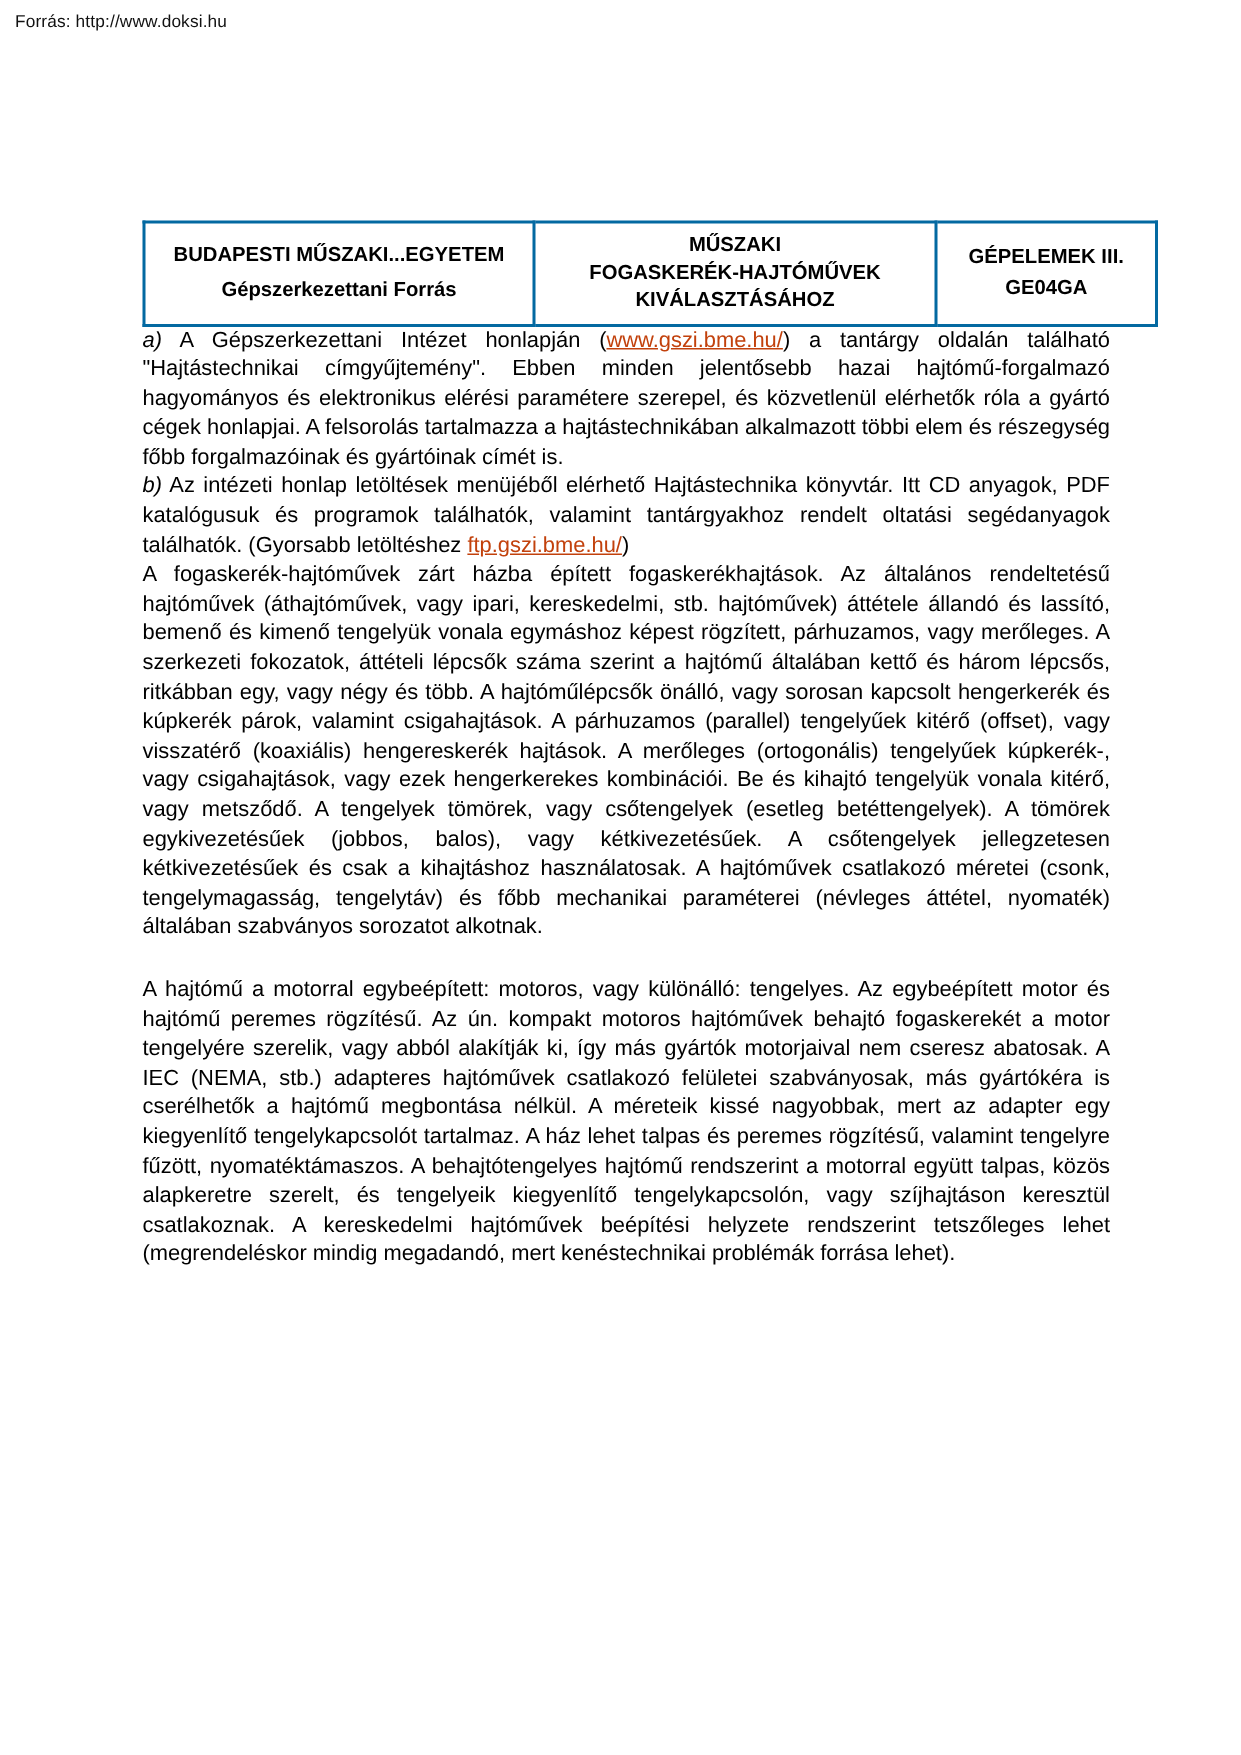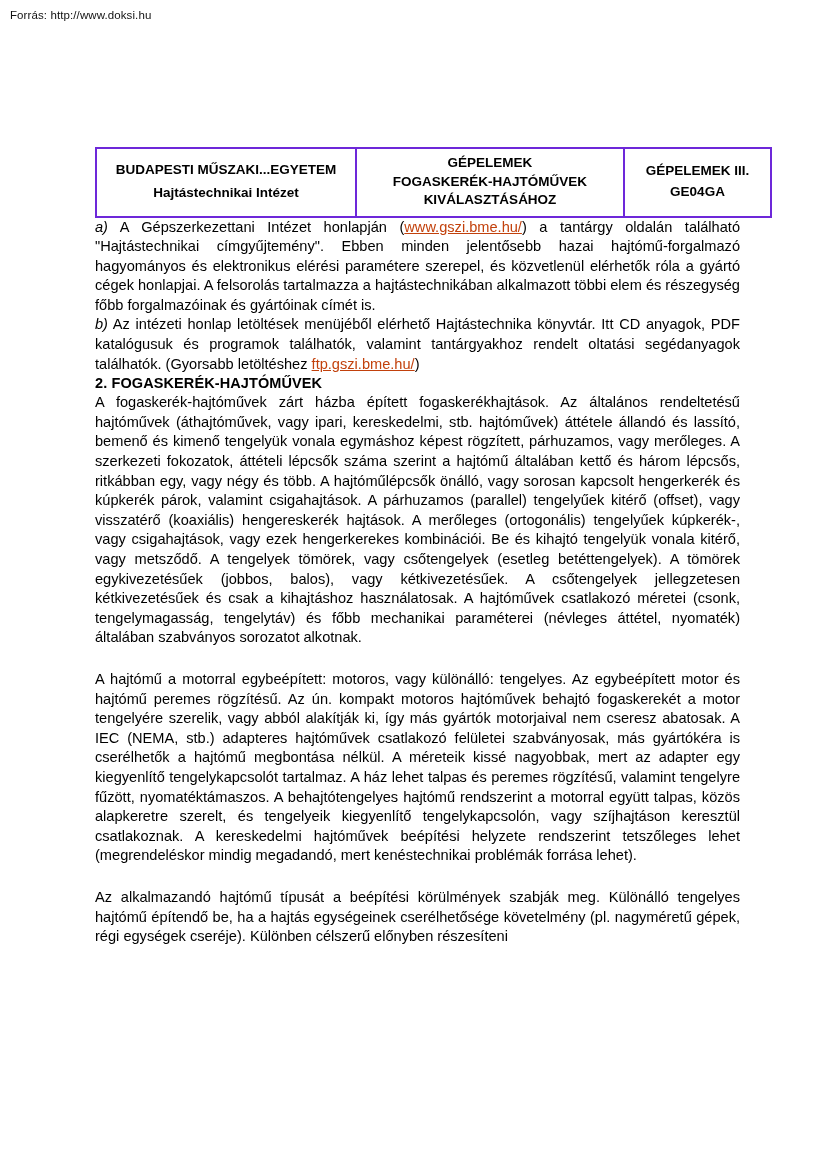--- a/index.html
+++ b/index.html
@@ -46,21 +46,21 @@
   }
 
   
   .title-table {
     border-collapse: collapse;
     width: 645px;
     table-layout: fixed;
     border: 2px solid #000;
   }
   .title-table td {
-    border: 2px solid #6d28d9;
+    border: 2px solid #0369a1;
     padding: 5px 4px 6px 4px;
     text-align: center;
     vertical-align: middle;
     font-weight: bold;
     font-size: 13.5px;
     line-height: 18.5px;
   }
   .cell-org   { width: 250px; }
   .cell-main  { width: 258px; }
   .cell-code  { width: 137px; }
@@ -114,24 +114,24 @@
 
   <div class="source-line">Forrás: http://www.doksi.hu</div>
 
   <div class="content">
 
     <table class="title-table">
       <tbody>
         <tr>
           <td class="cell-org">
             <span class="org-name">BUDAPESTI MŰSZAKI...EGYETEM</span>
-            <span class="org-dept">Hajtástechnikai Intézet</span>
+            <span class="org-dept">Gépszerkezettani Forrás</span>
           </td>
           <td class="cell-main">
-            <span>GÉPELEMEK</span>
+            <span>MŰSZAKI</span>
             <span>FOGASKERÉK-HAJTÓMŰVEK</span>
             <span>KIVÁLASZTÁSÁHOZ</span>
           </td>
           <td class="cell-code">
             <span class="code-subject">GÉPELEMEK III.</span>
             <span class="code-id">GE04GA</span>
           </td>
         </tr>
       </tbody>
     </table>
@@ -139,22 +139,20 @@
 
     <p class="body-text tight">
       <span class="italic-marker">a)</span><span> A Gépszerkezettani Intézet honlapján (</span><a class="doc-link">www.gszi.bme.hu/</a><span>) a tantárgy oldalán található "Hajtástechnikai címgyűjtemény". Ebben minden jelentősebb hazai hajtómű-forgalmazó hagyományos és elektronikus elérési paramétere szerepel, és közvetlenül elérhetők róla a gyártó cégek honlapjai. A felsorolás tartalmazza a hajtástechnikában alkalmazott többi elem és részegység főbb forgalmazóinak és gyártóinak címét is.</span>
     </p>
 
     <p class="body-text tight">
       <span class="italic-marker">b)</span><span> Az intézeti honlap letöltések menüjéből elérhető Hajtástechnika könyvtár. Itt CD anyagok, PDF katalógusuk és programok találhatók, valamint tantárgyakhoz rendelt oltatási segédanyagok találhatók. (Gyorsabb letöltéshez </span><a class="doc-link">ftp.gszi.bme.hu/</a><span>)</span>
     </p>
 
 
-    <h2 class="section-heading sec2-heading">2. FOGASKERÉK-HAJTÓMŰVEK</h2>
 
     <p class="body-text sec2-body">A fogaskerék-hajtóművek zárt házba épített fogaskerékhajtások. Az általános rendeltetésű hajtóművek (áthajtóművek, vagy ipari, kereskedelmi, stb. hajtóművek) áttétele állandó és lassító, bemenő és kimenő tengelyük vonala egymáshoz képest rögzített, párhuzamos, vagy merőleges. A szerkezeti fokozatok, áttételi lépcsők száma szerint a hajtómű általában kettő és három lépcsős, ritkábban egy, vagy négy és több. A hajtóműlépcsők önálló, vagy sorosan kapcsolt hengerkerék és kúpkerék párok, valamint csigahajtások. A párhuzamos (parallel) tengelyűek kitérő (offset), vagy visszatérő (koaxiális) hengereskerék hajtások. A merőleges (ortogonális) tengelyűek kúpkerék-, vagy csigahajtások, vagy ezek hengerkerekes kombinációi. Be és kihajtó tengelyük vonala kitérő, vagy metsződő. A tengelyek tömörek, vagy csőtengelyek (esetleg betéttengelyek). A tömörek egykivezetésűek (jobbos, balos), vagy kétkivezetésűek. A csőtengelyek jellegzetesen kétkivezetésűek és csak a kihajtáshoz használatosak. A hajtóművek csatlakozó méretei (csonk, tengelymagasság, tengelytáv) és főbb mechanikai paraméterei (névleges áttétel, nyomaték) általában szabványos sorozatot alkotnak.</p>
 
     <p class="body-text para-gap">A hajtómű a motorral egybeépített: motoros, vagy különálló: tengelyes. Az egybeépített motor és hajtómű peremes rögzítésű. Az ún. kompakt motoros hajtóművek behajtó fogaskerekét a motor tengelyére szerelik, vagy abból alakítják ki, így más gyártók motorjaival nem cseresz abatosak. A IEC (NEMA, stb.) adapteres hajtóművek csatlakozó felületei szabványosak, más gyártókéra is cserélhetők a hajtómű megbontása nélkül. A méreteik kissé nagyobbak, mert az adapter egy kiegyenlítő tengelykapcsolót tartalmaz. A ház lehet talpas és peremes rögzítésű, valamint tengelyre fűzött, nyomatéktámaszos. A behajtótengelyes hajtómű rendszerint a motorral együtt talpas, közös alapkeretre szerelt, és tengelyeik kiegyenlítő tengelykapcsolón, vagy szíjhajtáson keresztül csatlakoznak. A kereskedelmi hajtóművek beépítési helyzete rendszerint tetszőleges lehet (megrendeléskor mindig megadandó, mert kenéstechnikai problémák forrása lehet).</p>
 
-    <p class="body-text para-gap">Az alkalmazandó hajtómű típusát a beépítési körülmények szabják meg. Különálló tengelyes hajtómű építendő be, ha a hajtás egységeinek cserélhetősége követelmény (pl. nagyméretű gépek, régi egységek cseréje). Különben célszerű előnyben részesíteni</p>
 
   </div>
 </div>
 
 </body></html>

